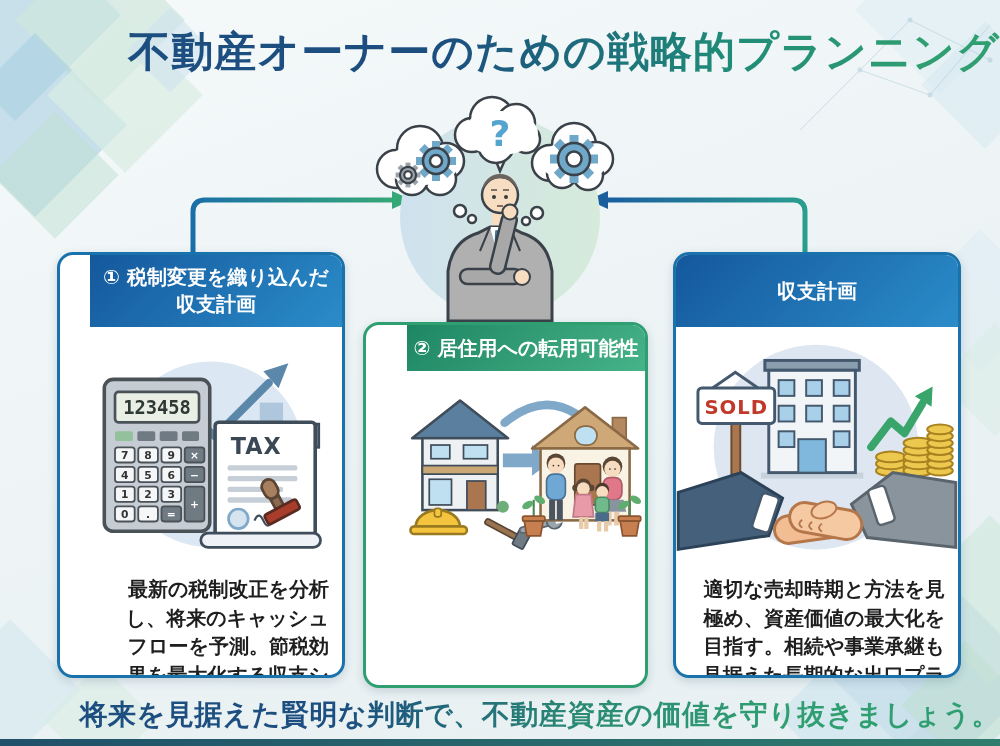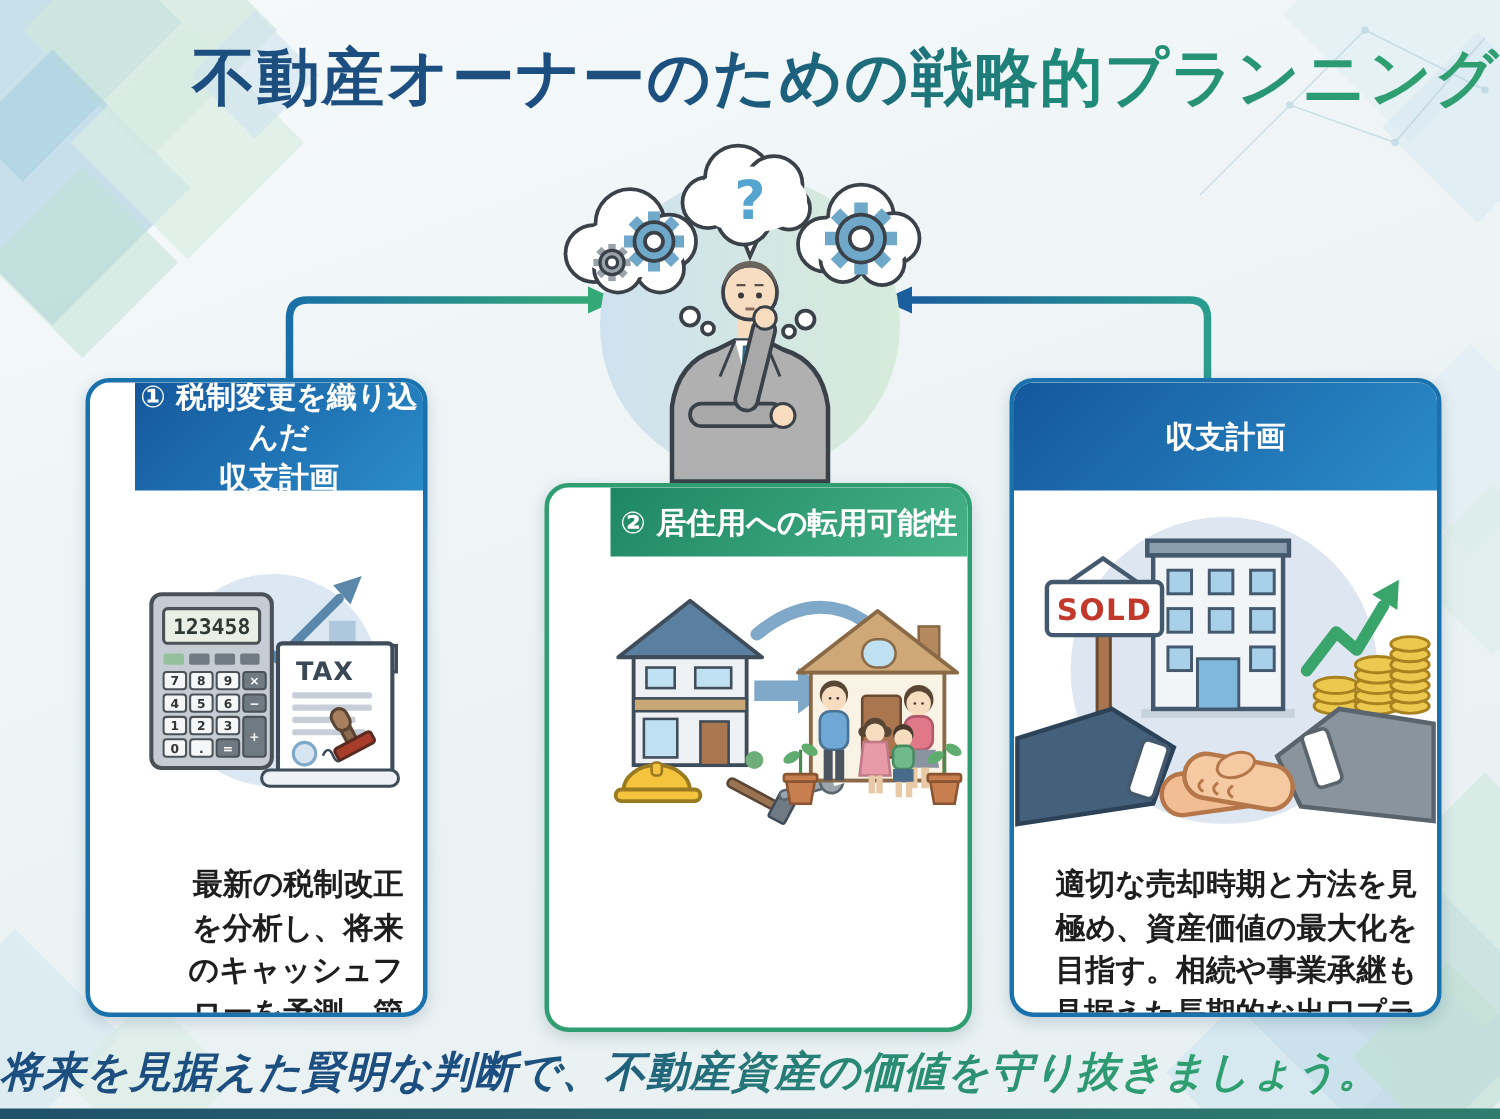--- a/index.html
+++ b/index.html
@@ -16,43 +16,43 @@
   .z1{z-index:1}
 
   .page-title{
     position:absolute;left:0;top:24px;width:100%;text-align:right;z-index:3;
     font-size:42px;font-weight:900;letter-spacing:1px;
     color:#1c4e80;
     background:linear-gradient(90deg,#1c4e80 0%,#1c4e80 44%,#1f8a78 72%,#2f9e71 92%);
     -webkit-background-clip:text;background-clip:text;-webkit-text-fill-color:transparent;
   }
   .footer-msg{
-    position:absolute;left:0;top:696px;width:100%;text-align:left;z-index:3;
+    position:absolute;left:0;top:696px;width:100%;text-align:right;z-index:3;
     font-size:28px;font-weight:900;letter-spacing:.5px;
     color:#1c4e80;
     background:linear-gradient(90deg,#1c4e80 0%,#1c4e80 34%,#2a8a74 58%,#2f9e71 78%);
-    -webkit-background-clip:text;background-clip:text;font-style:italic;-webkit-text-fill-color:transparent;
+    -webkit-background-clip:text;background-clip:text;-webkit-text-fill-color:transparent;
   }
   .bottom-bar{position:absolute;left:0;bottom:0;width:100%;height:7px;z-index:3;
     background:linear-gradient(90deg,#20506a,#2f7d6d);}
 
   .card{position:absolute;z-index:2;border-radius:16px;background:#fff;
     box-shadow:0 3px 10px rgba(30,60,90,.18);overflow:hidden;}
   .card.blue{border:3px solid #1a72ad;}
   .card.green{border:3px solid #2f9e71;padding-left:41px;}
   .card-header{display:flex;flex-direction:column;justify-content:center;align-items:center;
     color:#fff;font-weight:800;font-size:20px;line-height:1.35;text-align:center;}
   .card.blue .card-header{background:linear-gradient(135deg,#14589c,#2b8cc9);}
   .card.green .card-header{background:linear-gradient(135deg,#1e8663,#47b389);}
   .card-illus{width:100%;}
   .card-illus svg{display:block;width:100%;height:100%;}
   .card-body{padding:2px 13px 0 13px;font-size:20px;line-height:1.43;
     font-weight:700;color:#1e1e1e;text-align:right;margin-left:12px;}
 
-  #card1{left:57px; top:252px;width:228px;height:426px;padding-left:30px;}
+  #card1{left:57px; top:252px;width:288px;height:426px;padding-left:30px;}
   #card2{left:363px;top:322px;width:285px;height:366px;}
   #card3{left:673px;top:252px;width:288px;height:426px;}
   #card1 .card-header,#card3 .card-header{height:72px;}
   #card2 .card-header{height:46px;}
   #card1 .card-illus,#card3 .card-illus{height:246px;}
   #card2 .card-illus{height:196px;}
 
   .center-illus{position:absolute;left:340px;top:95px;width:320px;height:240px;z-index:1;}
   .net{position:absolute;right:0;top:0;width:210px;height:150px;z-index:0;opacity:.45;}
 </style>

